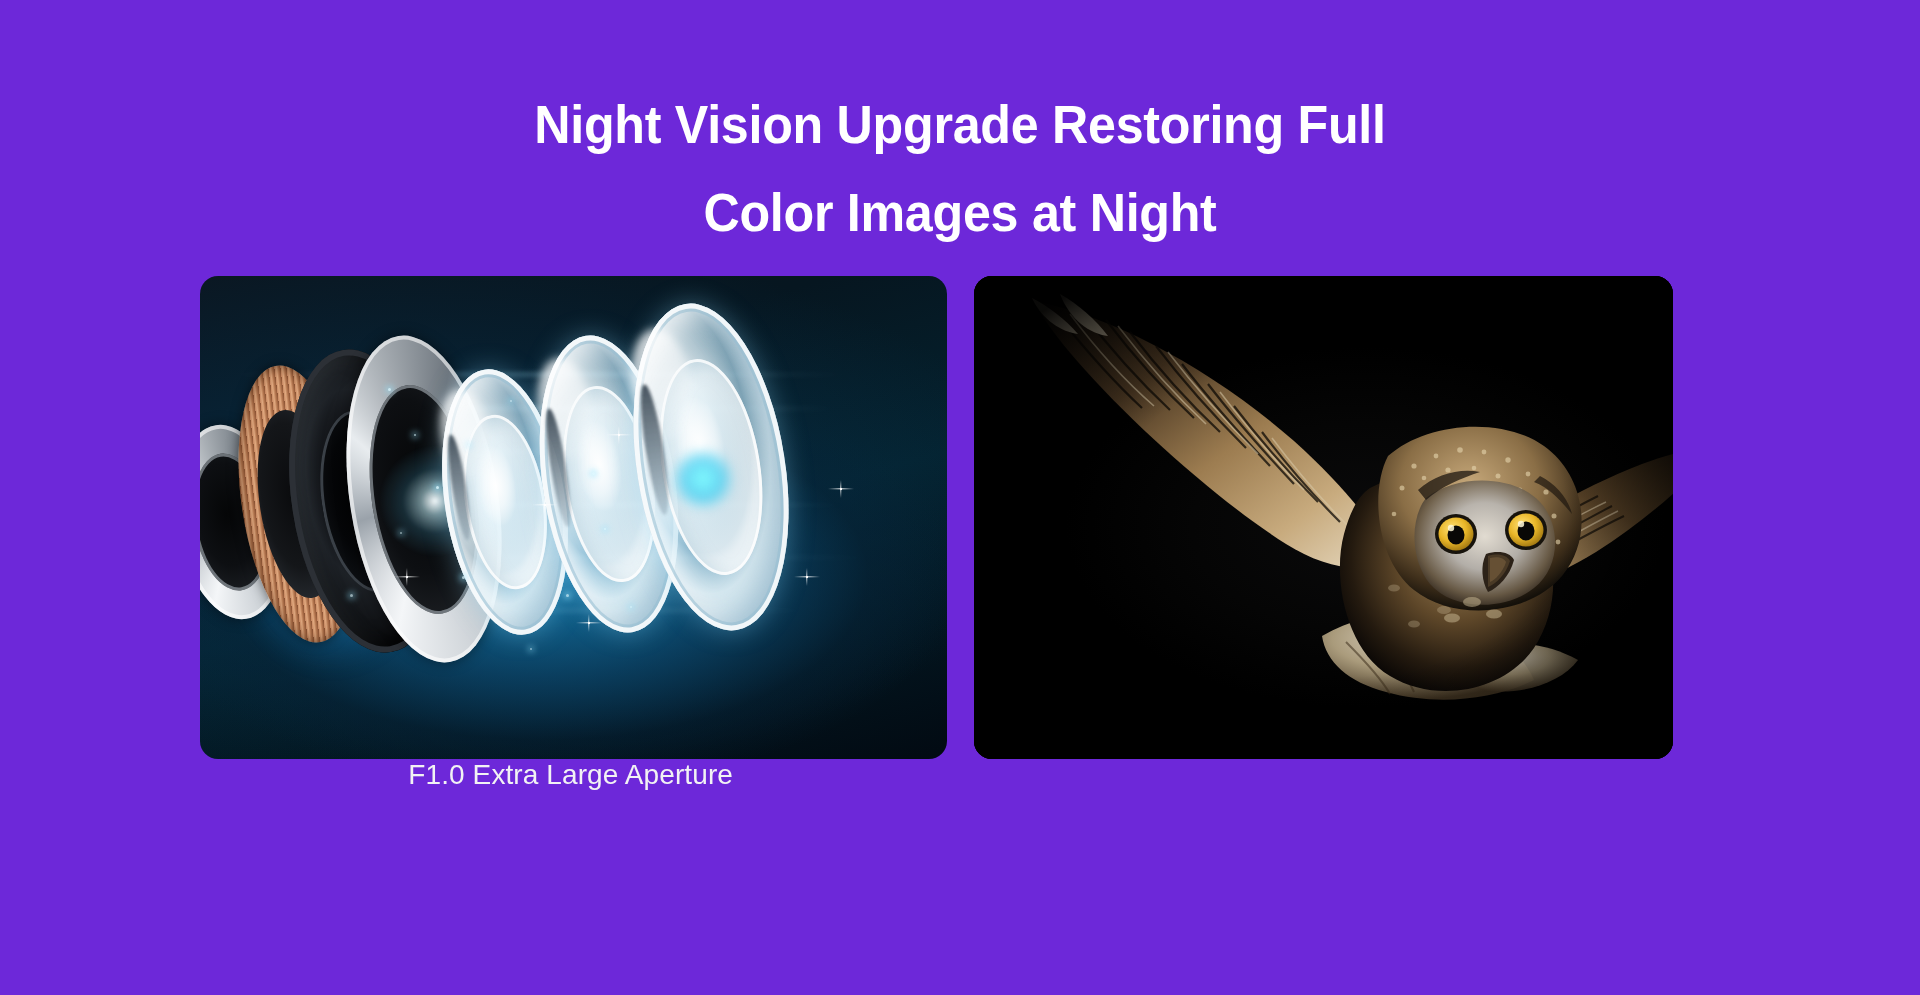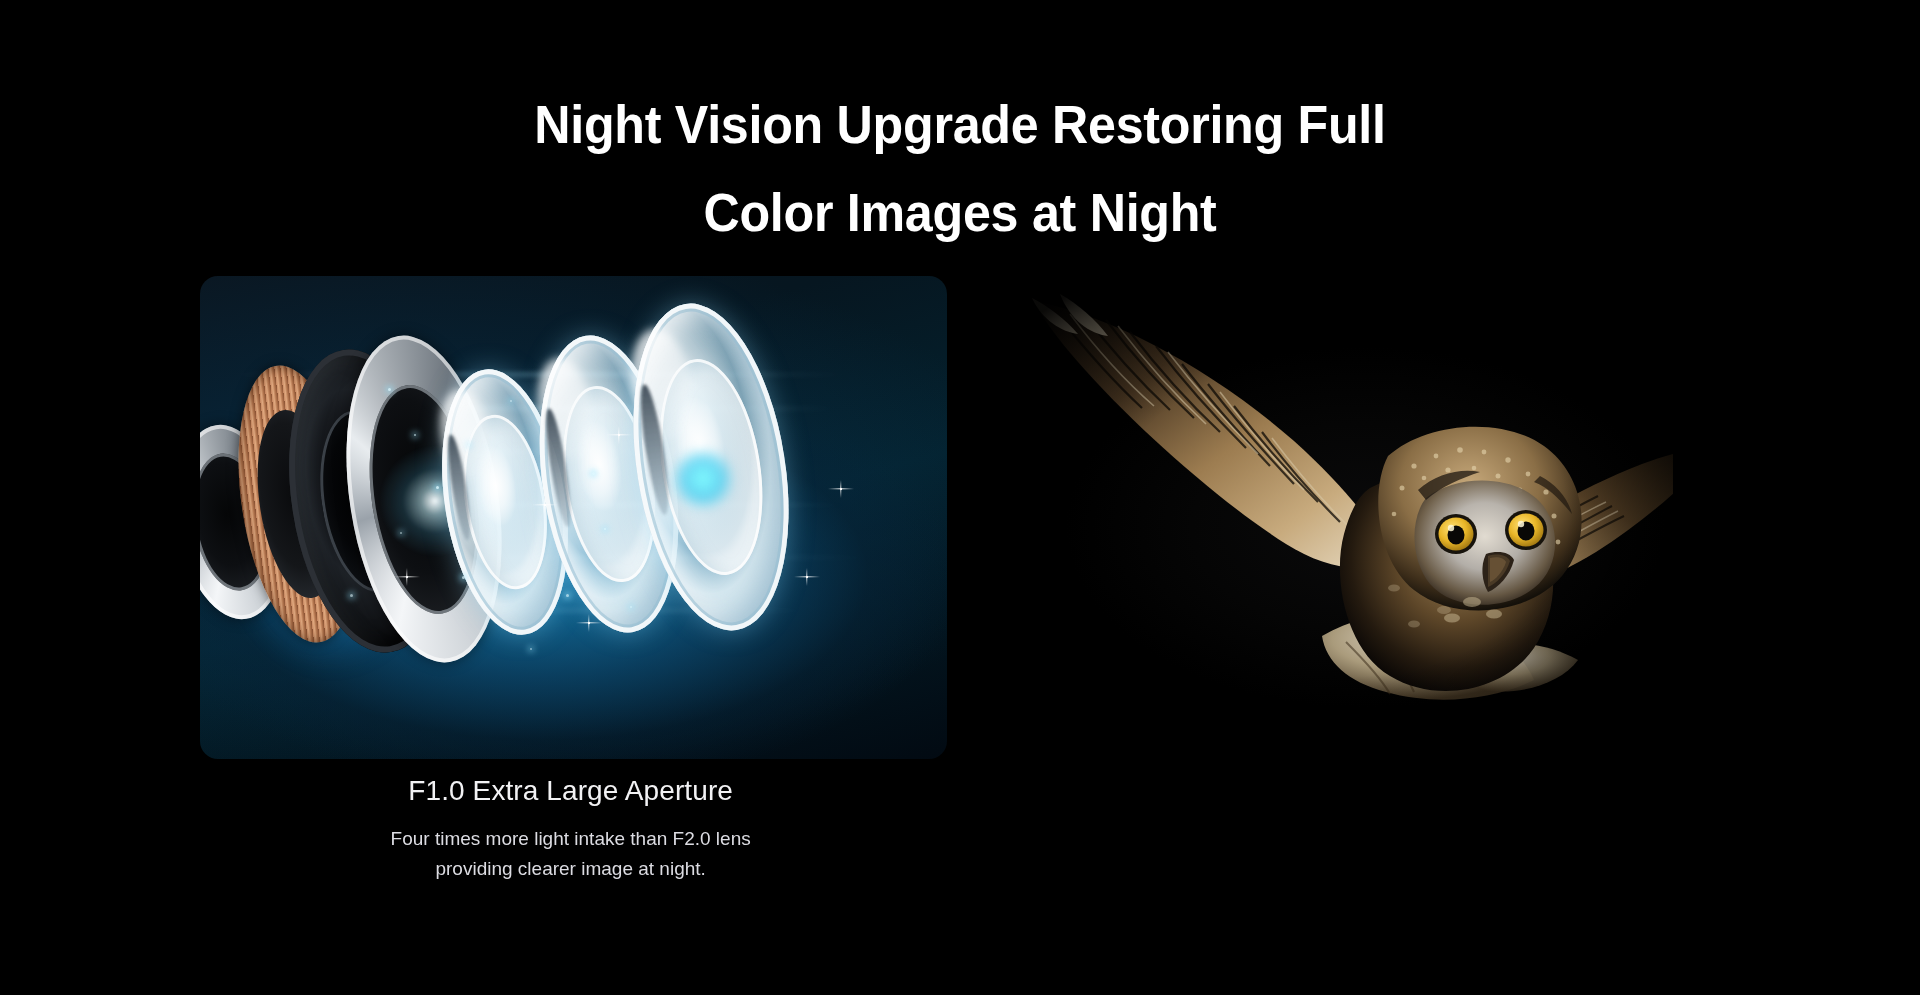--- a/index.html
+++ b/index.html
@@ -5,21 +5,21 @@
   * { margin:0; padding:0; box-sizing:border-box; }
   html, body {
     width:1920px; height:995px;
     background:#26242e;
     font-family:"Liberation Sans", sans-serif;
     overflow:hidden;
   }
   .page {
     position:relative;
     width:1920px; height:995px;
-    background:#000000;
+    background:#6d28d9;
   }
 
   
   .heading {
     position:absolute;
     left:0; top:80px;
     width:1920px;
     text-align:center;
     color:#ffffff;
     font-size:54px;
@@ -203,21 +203,21 @@
     position:absolute; inset:0;
     background:
       radial-gradient(ellipse 55% 48% at 56% 52%, #0a0a0b 0%, #050505 45%, #000000 78%),
       #000000;
   }
   .owl { position:absolute; left:0; top:0; width:100%; height:100%; }
 
   
   .captions {
     position:absolute;
-    left:200px; top:772px;
+    left:200px; top:756px;
     width:1473px; height:120px;
     display:flex;
     gap:38px;
   }
   .caption { text-align:center; }
   .cap-left { width:747px; }
   .cap-right { width:699px; }
   .cap-title {
     color:#f2f2f4;
     font-size:28px;
@@ -490,20 +490,18 @@
             <rect x="0" y="0" width="699" height="483" fill="url(#vignette)"></rect>
           </svg>
         </div>
       </div>
     </div>
   </div>
 
   <div class="captions">
     <div class="caption cap-left">
       <div class="cap-title">F1.0 Extra Large Aperture</div>
-      <div class="cap-desc">Four times more light intake than F2.0 lens
-providing clearer image at night.</div>
     </div>
     <div class="caption cap-right">
     </div>
   </div>
 
 </div>
 
 </body></html>

